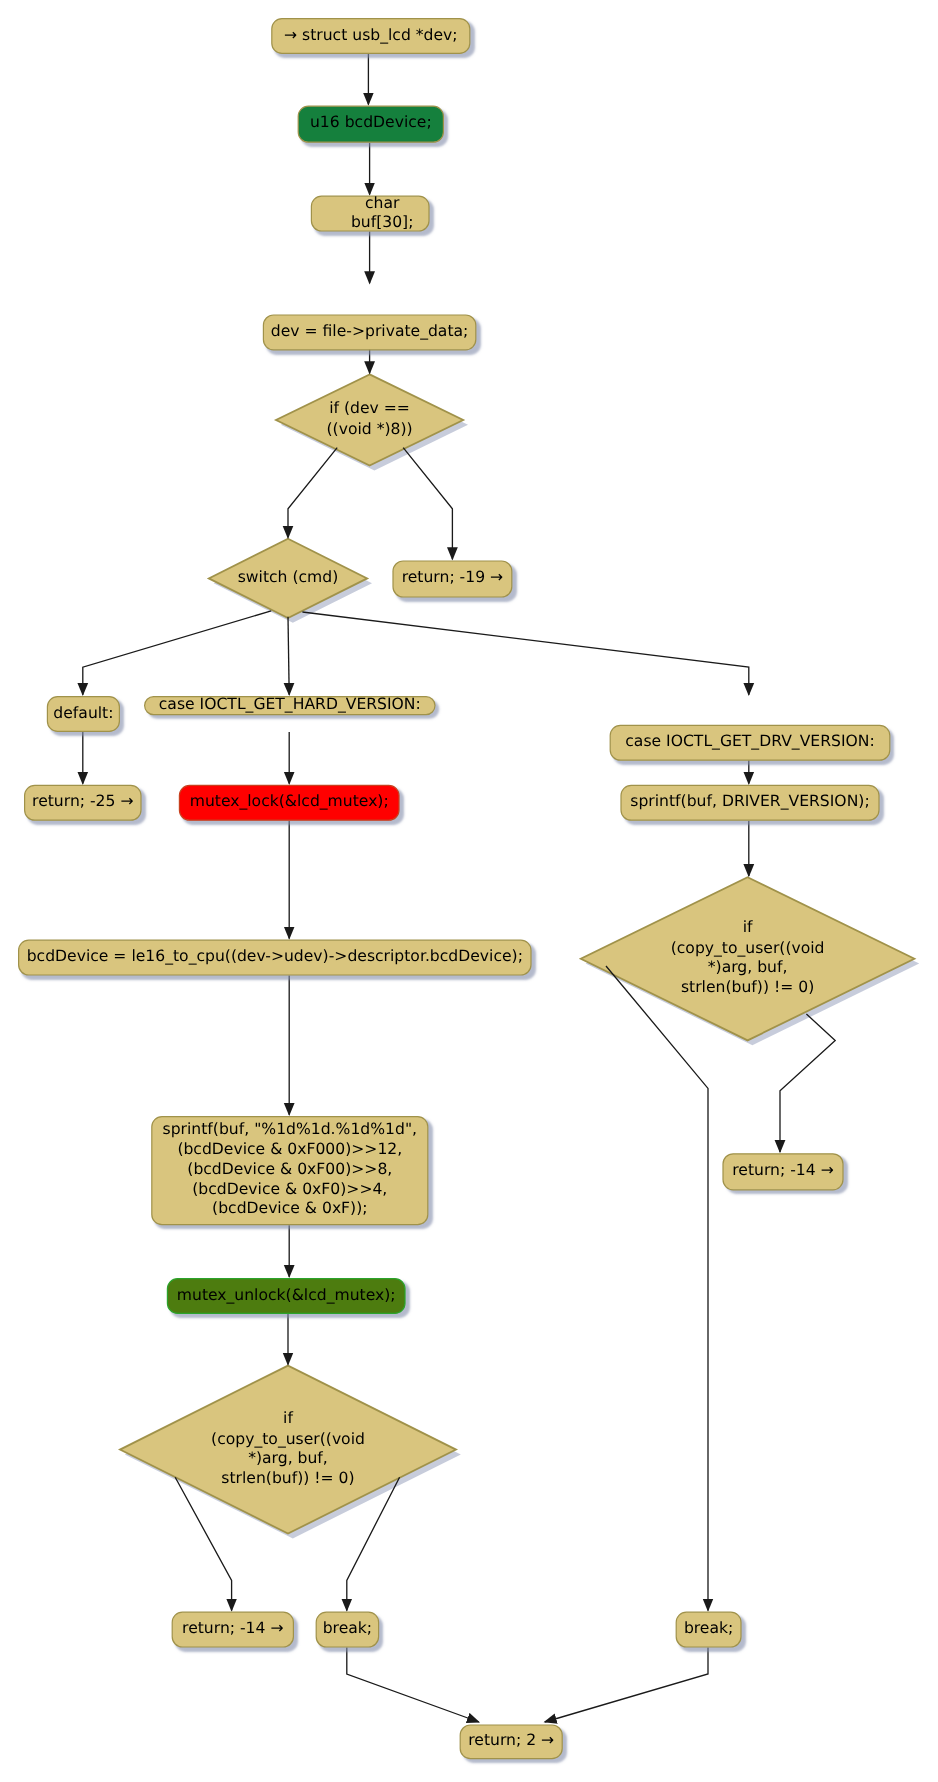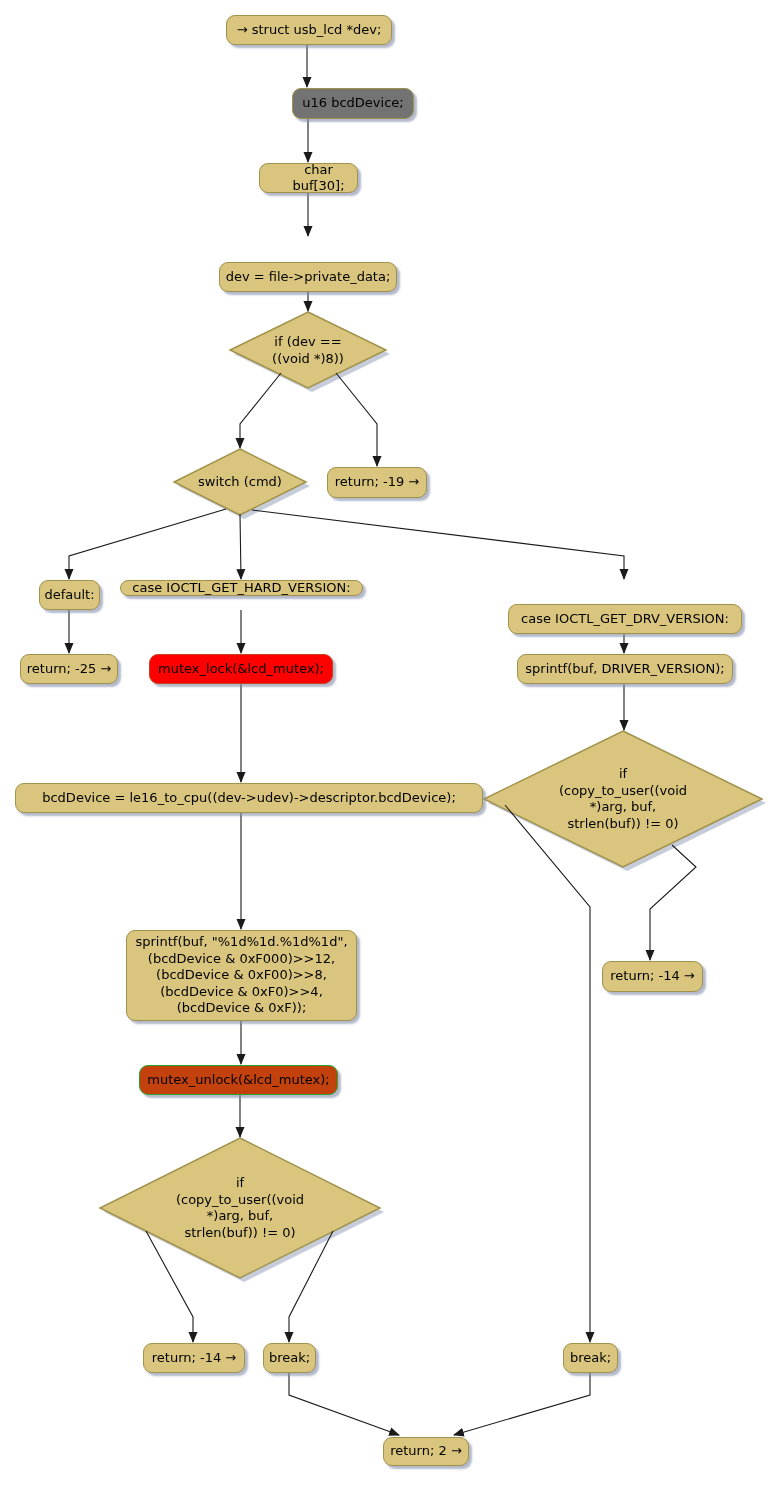--- a/index.html
+++ b/index.html
@@ -82,35 +82,35 @@
     <div class="diamond-label" style="left: 240px; top: 482px;">switch (cmd)</div>
     <div class="diamond-label" style="left: 623px; top: 799px;">if
 (copy_to_user((void
 *)arg, buf,
 strlen(buf)) != 0)</div>
     <div class="diamond-label" style="left: 240px; top: 1208px;">if
 (copy_to_user((void
 *)arg, buf,
 strlen(buf)) != 0)</div>
     <div class="node-box" style="left: 226px; top: 15px; width: 166px; height: 30px; background: rgb(217, 197, 126); border-color: rgb(160, 146, 74);">→ struct usb_lcd *dev;</div>
-    <div class="node-box" style="left: 248px; top: 88px; width: 122px; height: 31px; background: #737373; border-color: rgb(160, 146, 74); margin-left: 44px;">u16 bcdDevice;</div>
+    <div class="node-box" style="left: 248px; top: 88px; width: 122px; height: 31px; background: #15803d; border-color: rgb(160, 146, 74);">u16 bcdDevice;</div>
     <div class="node-box" style="left: 259px; top: 163px; width: 99px; height: 30px; background: rgb(217, 197, 126); border-color: rgb(160, 146, 74); padding-left: 24px;">char buf[30];</div>
     <div class="node-box" style="left: 219px; top: 237px; width: 178px; height: 30px; background: rgb(217, 197, 126); border-color: rgb(160, 146, 74); margin-top: 25px;">dev = file-&gt;private_data;</div>
     <div class="node-box" style="left: 327px; top: 467px; width: 100px; height: 31px; background: rgb(217, 197, 126); border-color: rgb(160, 146, 74);">return; -19 →</div>
     <div class="node-box" style="left: 39px; top: 580px; width: 61px; height: 30px; background: rgb(217, 197, 126); border-color: rgb(160, 146, 74);">default:</div>
     <div class="node-box" style="left: 120px; top: 580px; width: 243px; height: 16px; background: rgb(217, 197, 126); border-color: rgb(160, 146, 74);">case IOCTL_GET_HARD_VERSION:</div>
     <div class="node-box" style="left: 20px; top: 654px; width: 98px; height: 30px; background: rgb(217, 197, 126); border-color: rgb(160, 146, 74);">return; -25 →</div>
     <div class="node-box" style="left: 149px; top: 654px; width: 184px; height: 30px; background: rgb(255, 0, 0); border-color: rgb(200, 64, 30);">mutex_lock(&amp;lcd_mutex);</div>
     <div class="node-box" style="left: 508px; top: 604px; width: 234px; height: 30px; background: rgb(217, 197, 126); border-color: rgb(160, 146, 74);">case IOCTL_GET_DRV_VERSION:</div>
     <div class="node-box" style="left: 517px; top: 654px; width: 216px; height: 30px; background: rgb(217, 197, 126); border-color: rgb(160, 146, 74);">sprintf(buf, DRIVER_VERSION);</div>
     <div class="node-box" style="left: 602px; top: 961px; width: 101px; height: 31px; background: rgb(217, 197, 126); border-color: rgb(160, 146, 74);">return; -14 →</div>
-    <div class="node-box" style="left: 15px; top: 783px; width: 468px; height: 30px; background: rgb(217, 197, 126); border-color: rgb(160, 146, 74);">bcdDevice = le16_to_cpu((dev-&gt;udev)-&gt;descriptor.bcdDevice);</div>
+    <div class="node-box" style="left: 15px; top: 783px; width: 428px; height: 30px; background: rgb(217, 197, 126); border-color: rgb(160, 146, 74);">bcdDevice = le16_to_cpu((dev-&gt;udev)-&gt;descriptor.bcdDevice);</div>
     <div class="node-box" style="left: 126px; top: 930px; width: 231px; height: 91px; background: rgb(217, 197, 126); border-color: rgb(160, 146, 74);">sprintf(buf, "%1d%1d.%1d%1d",
 (bcdDevice &amp; 0xF000)&gt;&gt;12,
 (bcdDevice &amp; 0xF00)&gt;&gt;8,
 (bcdDevice &amp; 0xF0)&gt;&gt;4,
 (bcdDevice &amp; 0xF));</div>
-    <div class="node-box" style="left: 139px; top: 1065px; width: 199px; height: 30px; background: #c2410c; border-color: rgb(43, 163, 43);">mutex_unlock(&amp;lcd_mutex);</div>
+    <div class="node-box" style="left: 139px; top: 1065px; width: 199px; height: 30px; background: #4d7c0f; border-color: rgb(43, 163, 43);">mutex_unlock(&amp;lcd_mutex);</div>
     <div class="node-box" style="left: 143px; top: 1343px; width: 102px; height: 30px; background: rgb(217, 197, 126); border-color: rgb(160, 146, 74);">return; -14 →</div>
     <div class="node-box" style="left: 263px; top: 1343px; width: 53px; height: 30px; background: rgb(217, 197, 126); border-color: rgb(160, 146, 74);">break;</div>
     <div class="node-box" style="left: 563px; top: 1343px; width: 55px; height: 30px; background: rgb(217, 197, 126); border-color: rgb(160, 146, 74);">break;</div>
     <div class="node-box" style="left: 383px; top: 1437px; width: 86px; height: 29px; background: rgb(217, 197, 126); border-color: rgb(160, 146, 74);">return; 2 →</div>
   </div>
 
 </body></html>

